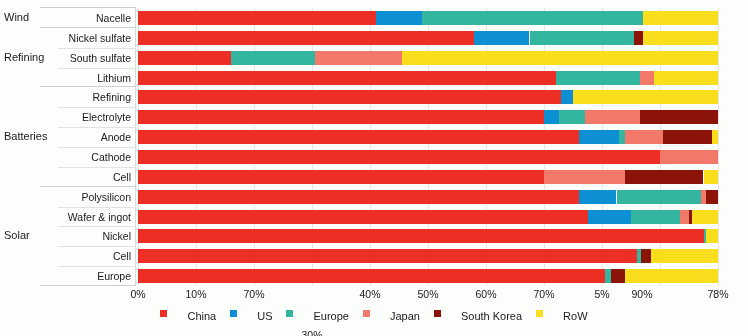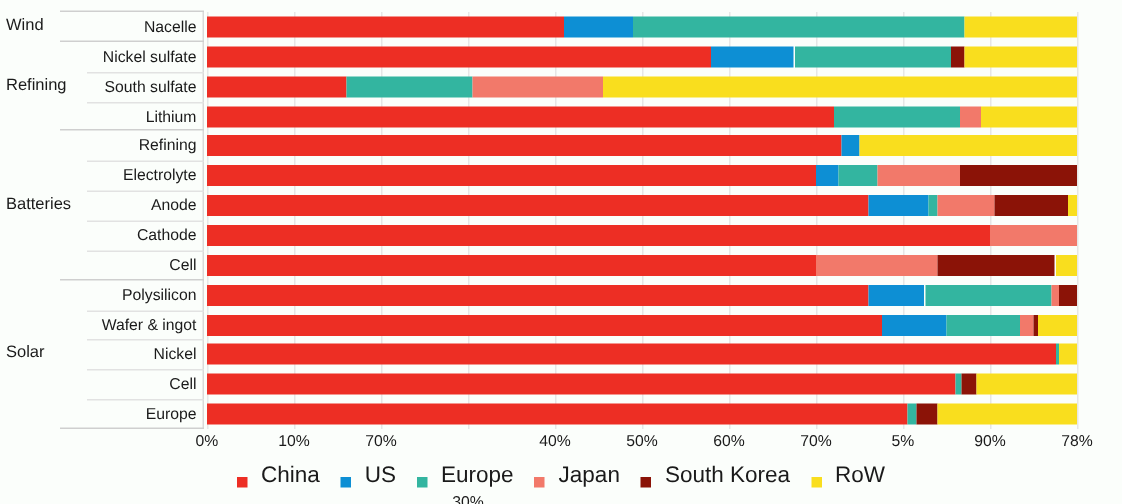--- a/index.html
+++ b/index.html
@@ -122,23 +122,23 @@
     top: 306px;
     width: 748px;
     height: 20px;
     display: flex;
     justify-content: center;
     align-items: center;
     gap: 14px;
   }
   .leg-item {
     display: flex;
-    align-items: flex-end;
-    gap: 9px;
-    font-size: 15px;
+    align-items: flex-start;
+    gap: 20px;
+    font-size: 11px;
     color: #1a1a1a;
     white-space: nowrap;
   }
   .swatch {
     width: 7px;
     height: 7px;
     display: inline-block;
   }
 </style>
 </head>
@@ -289,21 +289,21 @@
   <div class="axis">
       <div class="tick" style="left: 0px;">0%</div>
       <div class="tick" style="left: 58px;">10%</div>
       <div class="tick" style="left: 116px;">70%</div>
       <div class="tick" style="left: 174px; margin-top: 41px;">30%</div>
       <div class="tick" style="left: 232px;">40%</div>
       <div class="tick" style="left: 290px;">50%</div>
       <div class="tick" style="left: 348px;">60%</div>
       <div class="tick" style="left: 406px;">70%</div>
       <div class="tick" style="left: 464px;">5%</div>
-      <div class="tick" style="left: 522px;">90%</div>
+      <div class="tick" style="left: 504px;">90%</div>
       <div class="tick" style="left: 580px;">78%</div>
     </div>
 
   <div class="legend">
       <div class="leg-item">
         <span class="swatch" style="background: rgb(237, 46, 36);"></span>
         <span>China</span>
       </div>
       <div class="leg-item">
         <span class="swatch" style="background: rgb(13, 143, 212);"></span>

